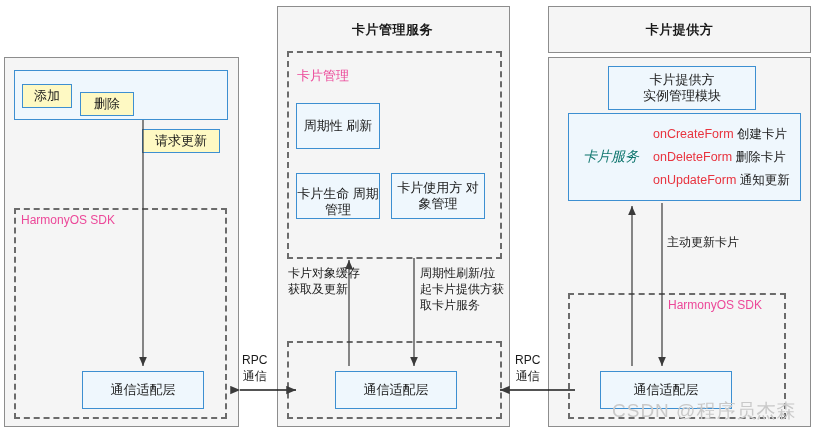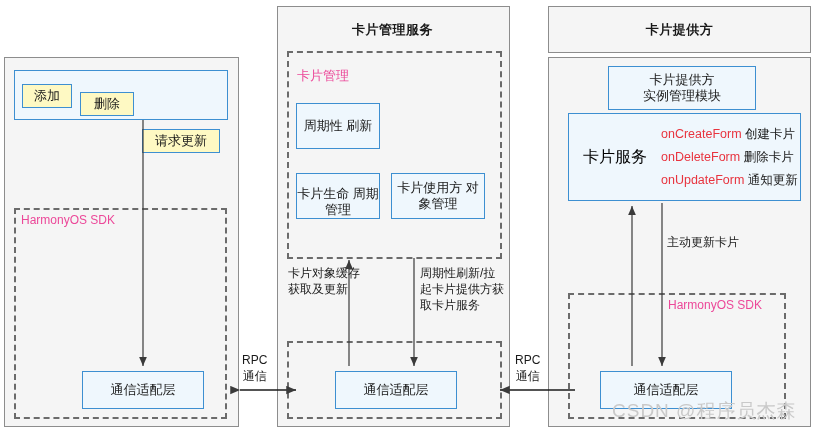--- a/index.html
+++ b/index.html
@@ -41,21 +41,21 @@
     position:absolute;font-size:12px;line-height:1.35;color:#1a1a1a;
     white-space:pre-line;
   }
   .svg-layer{position:absolute;left:0;top:0;width:815px;height:431px;pointer-events:none;}
 
   
   .svc-wrap{
     position:absolute;background:#eff7fd;border:1.5px solid #3d8fd1;
     box-sizing:border-box;display:flex;align-items:center;
   }
-  .svc-name{font-size:16px;color:#000000;white-space:nowrap;margin-left:14px;}
+  .svc-name{font-size:14px;color:#0f766e;white-space:nowrap;margin-left:14px;font-style:italic;}
   .svc-rows{margin-left:14px;display:flex;flex-direction:column;gap:6px;}
   .svc-row{font-size:12.5px;white-space:nowrap;}
   .api{color:#e8343f;}
   .api-desc{color:#1a1a1a;}
 
   .watermark{
     position:absolute;font-size:19px;color:#c9c9c9;white-space:nowrap;
     letter-spacing:1px;
   }
 </style>

